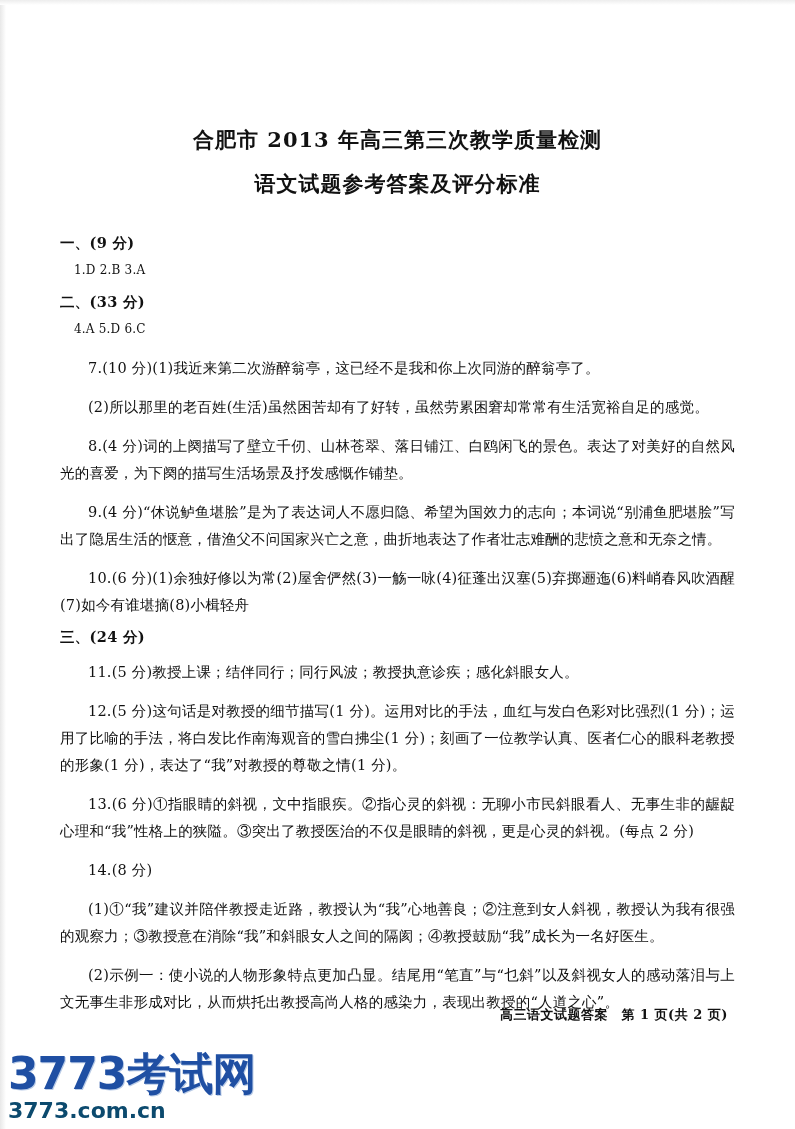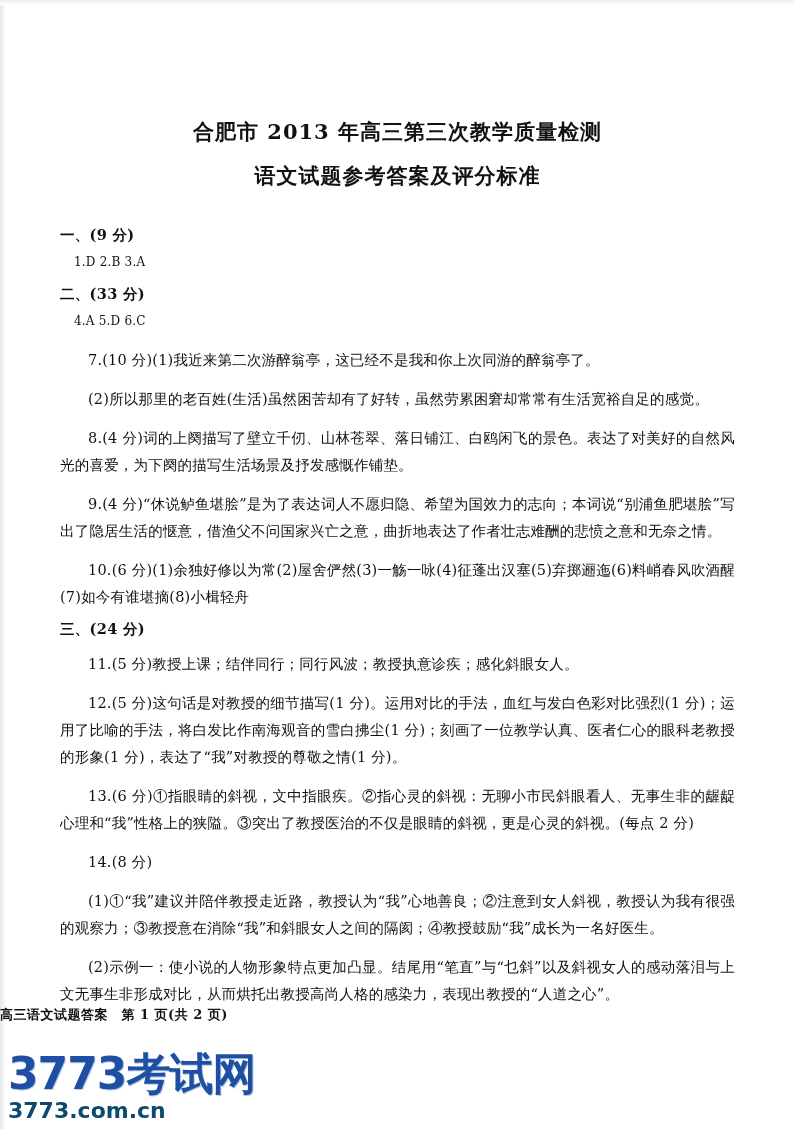--- a/index.html
+++ b/index.html
@@ -26,21 +26,21 @@
     position: absolute;
     left: 60px;
     top: 118px;
     width: 675px;
   }
   .title1 {
     text-align: center;
     font-size: 21px;
     font-weight: bold;
     letter-spacing: 1px;
-    margin: 0 0 16px 0;
+    margin: 8px 0 16px 0;
     font-family: "DejaVu Serif", "Liberation Serif", serif;
   }
   .title2 {
     text-align: center;
     font-size: 21px;
     font-weight: bold;
     letter-spacing: 1px;
     margin: 0 0 36px 0;
     font-family: "DejaVu Serif", "Liberation Serif", serif;
   }
@@ -63,21 +63,21 @@
     margin: 12px 0 2px 0;
     text-indent: 28px;
     text-align: justify;
     letter-spacing: 0.2px;
   }
   .footer {
     position: absolute;
     left: 0;
     top: 1006px;
     width: 728px;
-    text-align: left;
+    text-align: right;
     font-size: 13px;
     font-weight: bold;
     letter-spacing: 0.5px;
   }
   .wm {
     position: absolute;
     left: 8px;
     top: 1052px;
     width: 320px;
     user-select: none;

